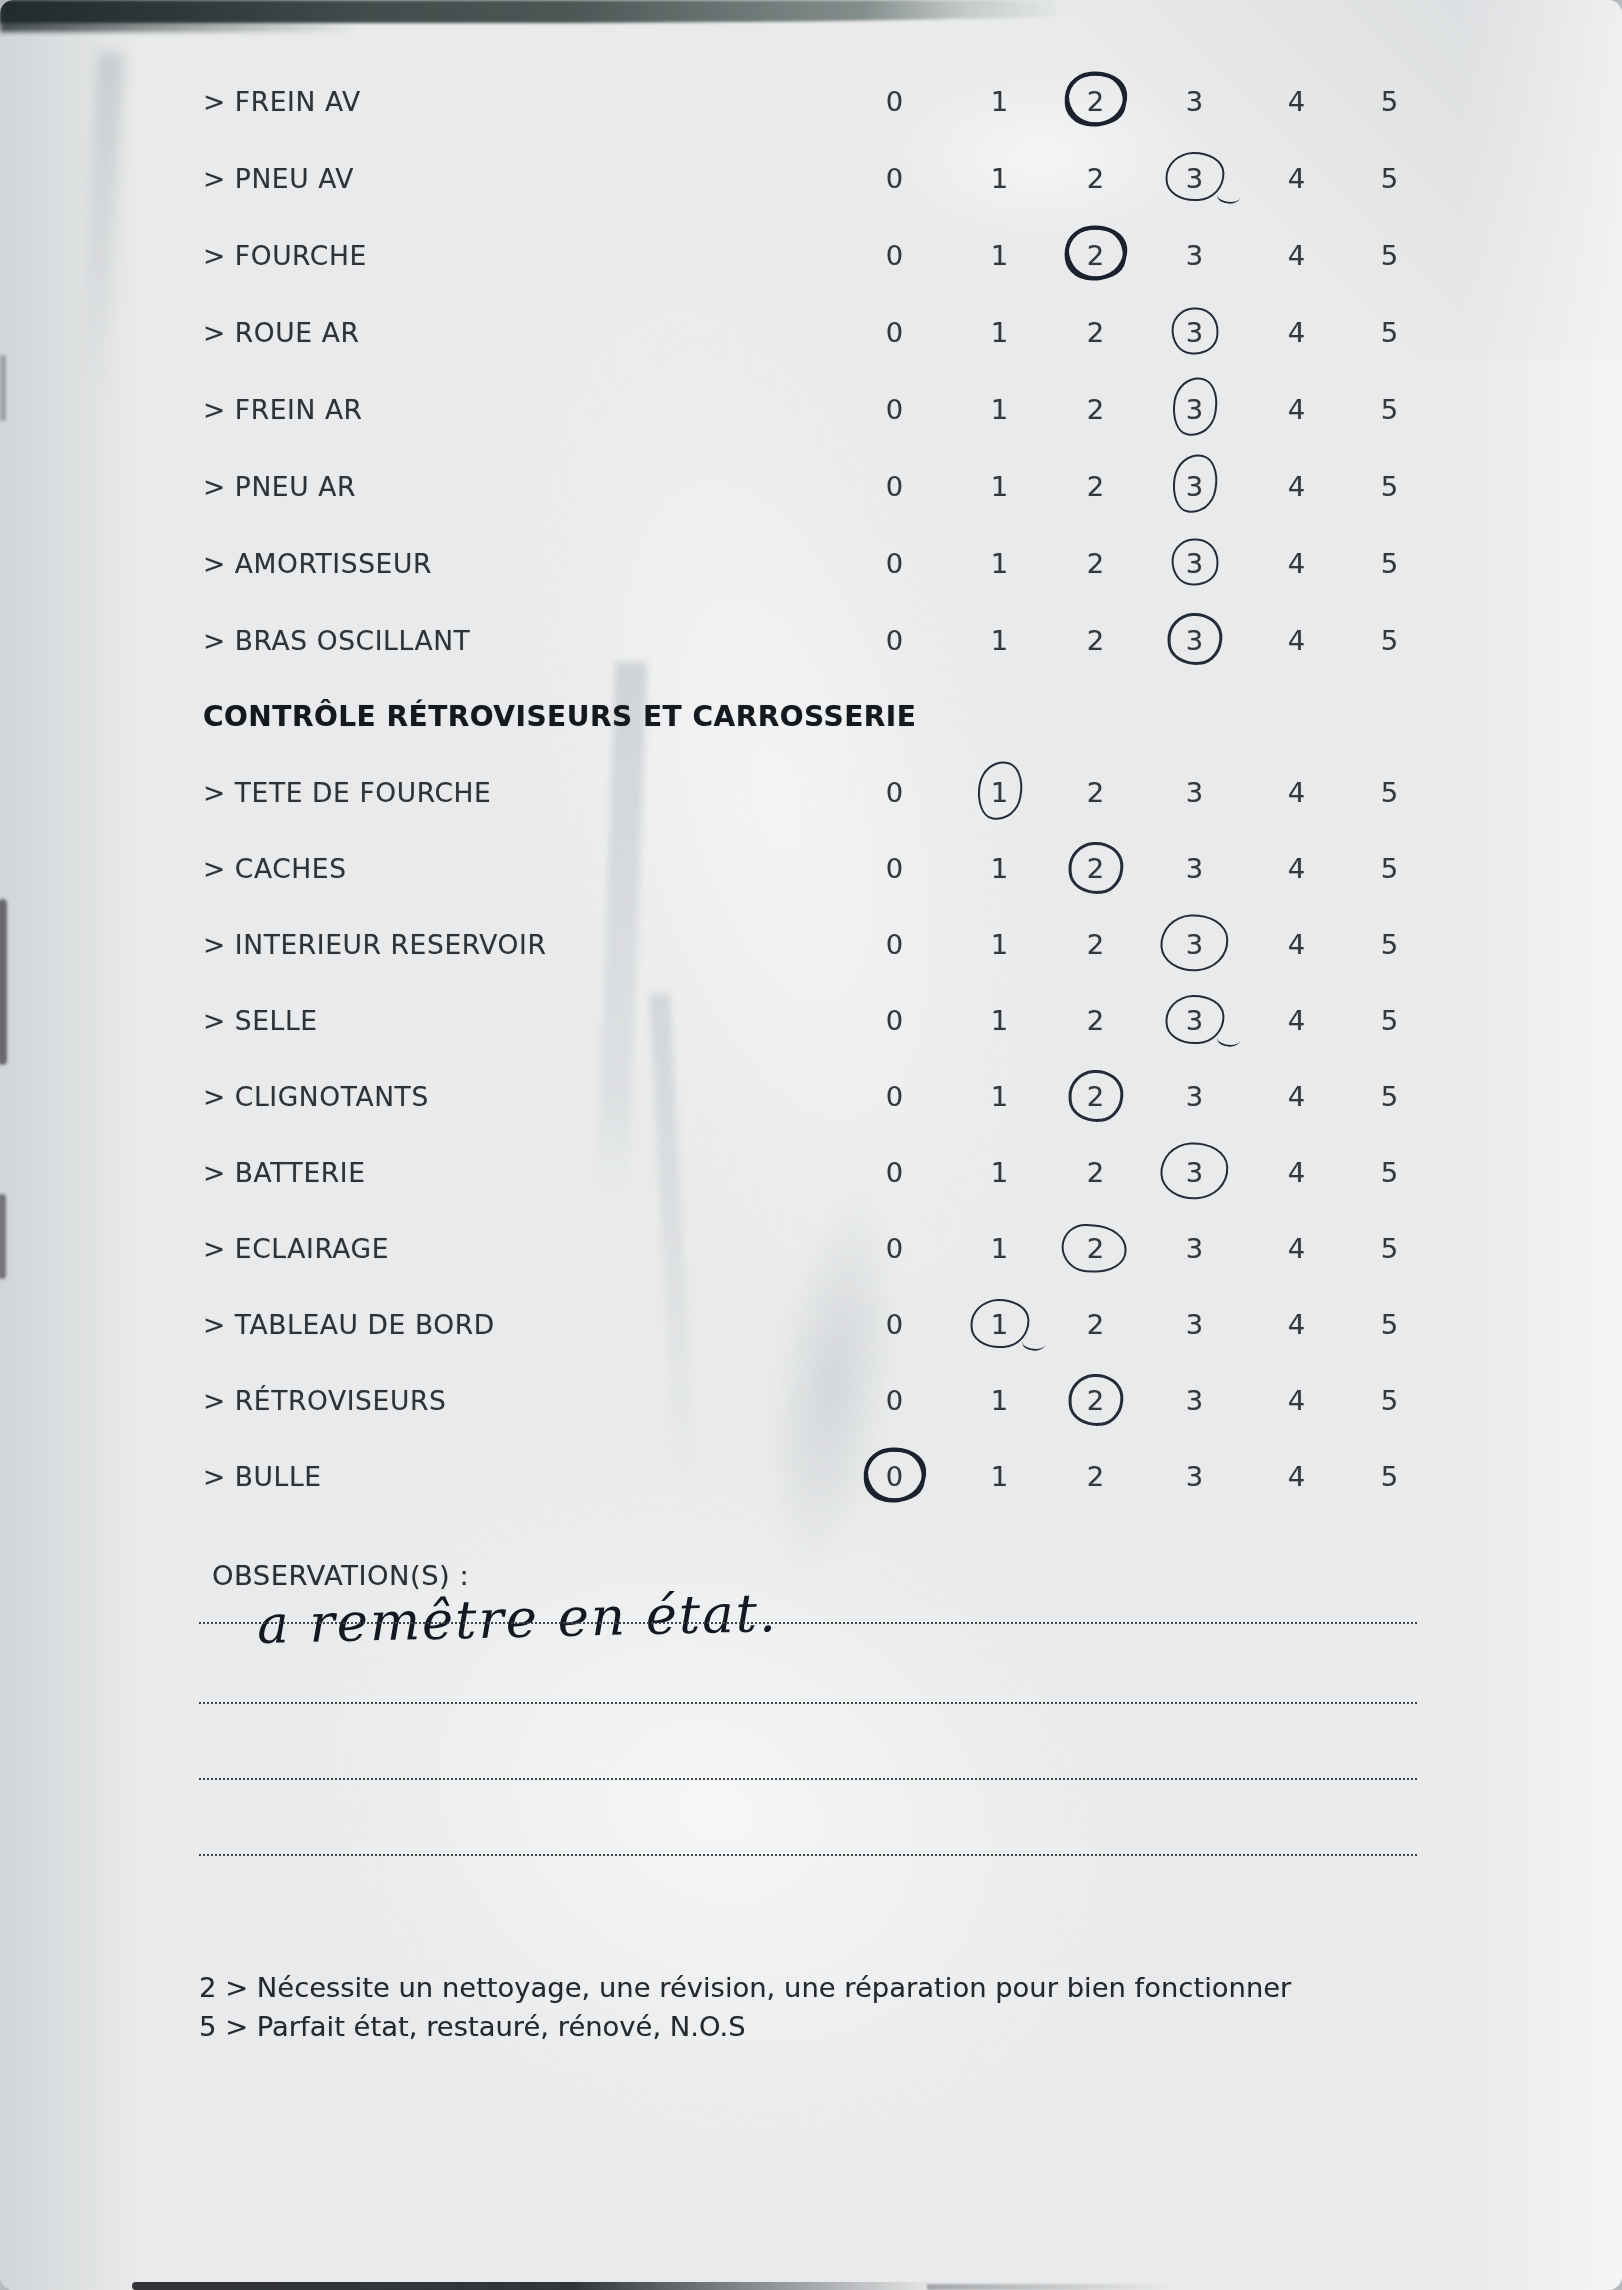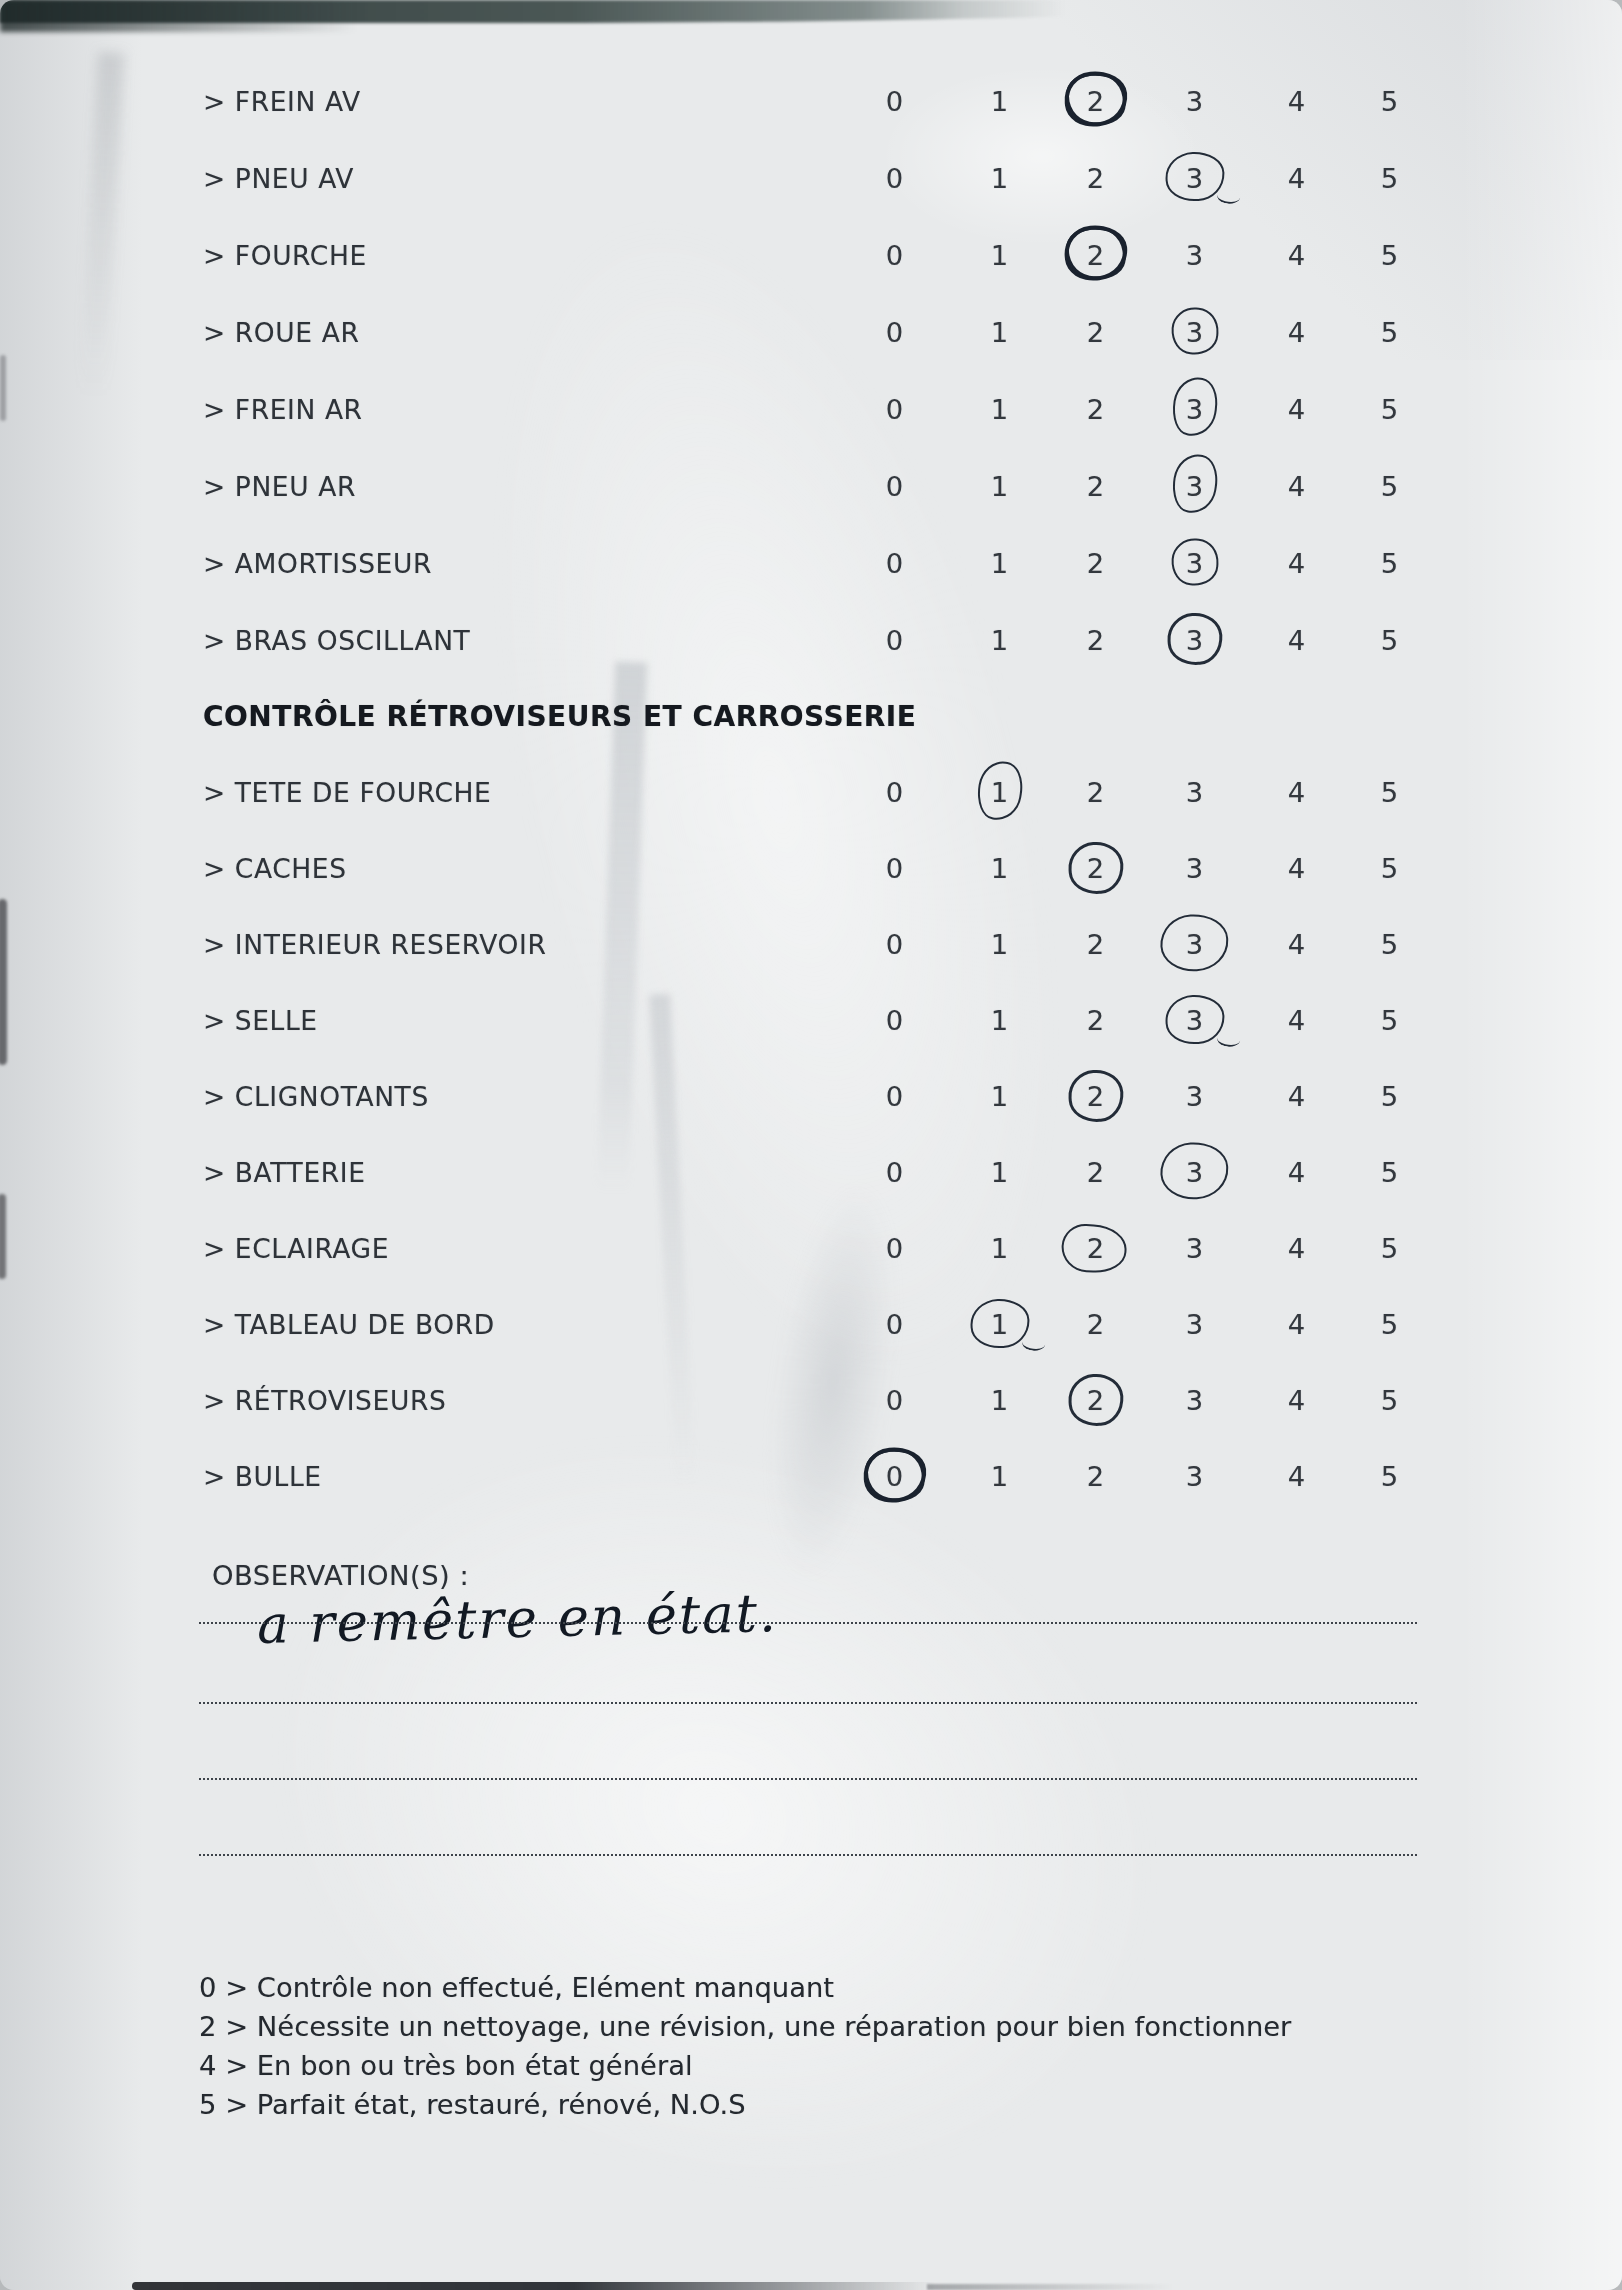--- a/index.html
+++ b/index.html
@@ -321,20 +321,18 @@
   </div>
 
   <div class="obs-label">OBSERVATION(S) :</div>
   <div class="handwriting">a remêtre en état.</div>
   <div class="dotline dl1"></div>
   <div class="dotline dl2"></div>
   <div class="dotline dl3"></div>
   <div class="dotline dl4"></div>
 
   <div id="legend">
-    <div class="legend-line">0 &gt; Contrôle non effectué, Elément manquant</div>
     <div class="legend-line">2 &gt; Nécessite un nettoyage, une révision, une réparation pour bien fonctionner</div>
-    <div class="legend-line">4 &gt; En bon ou très bon état général</div>
     <div class="legend-line">5 &gt; Parfait état, restauré, rénové, N.O.S</div>
   </div>
 
 </div>
 
 
 </body></html>

